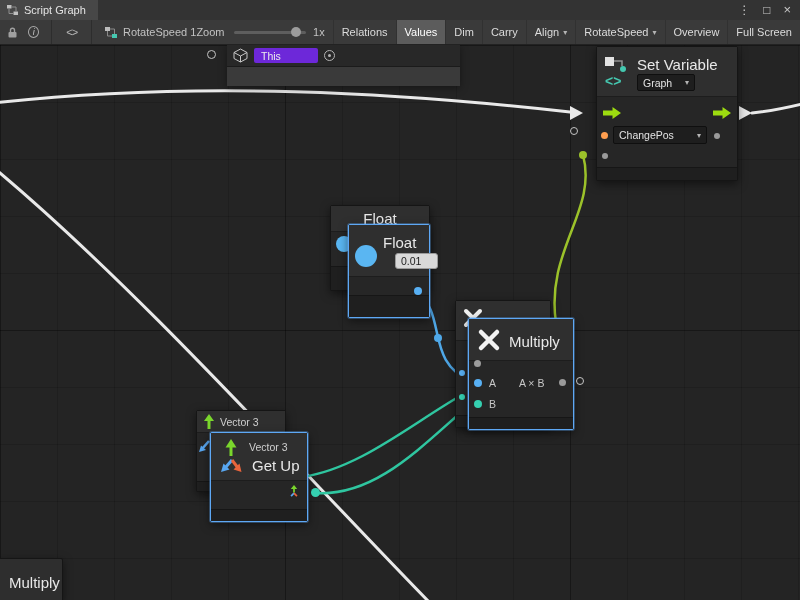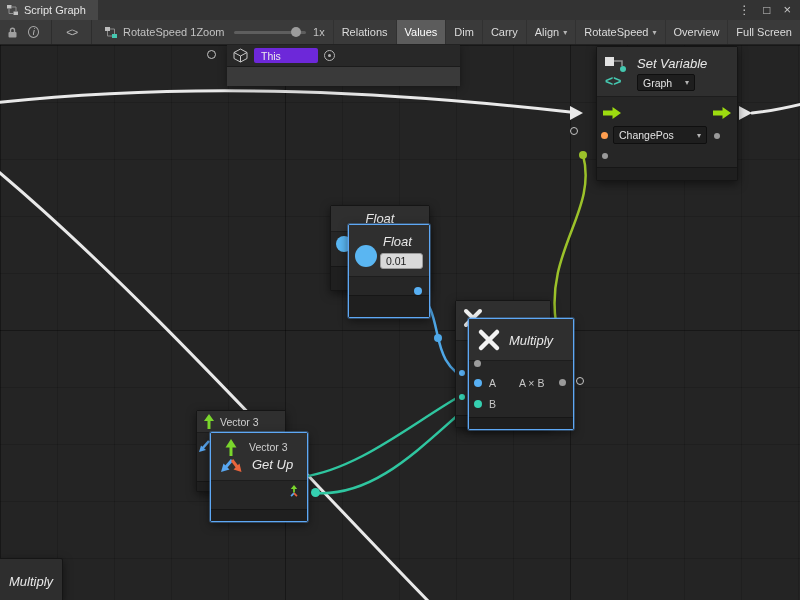--- a/index.html
+++ b/index.html
@@ -34,21 +34,21 @@
       linear-gradient(90deg, rgba(0,0,0,0.15) 1px, transparent 1px),
       linear-gradient(rgba(0,0,0,0.26) 1px, transparent 1px),
       linear-gradient(90deg, rgba(0,0,0,0.26) 1px, transparent 1px);
     background-size:57px 57px, 57px 57px, 285px 285px, 285px 285px;
   }
   .wires { position:absolute; left:0; top:0; }
   .node { position:absolute; background:#262626; border:1px solid #151515; border-radius:2px; box-shadow:0 3px 10px rgba(0,0,0,.5); }
   .node.selected { border-color:#5ea8f5; box-shadow:0 0 0 1px rgba(94,168,245,.35), 0 3px 10px rgba(0,0,0,.5); }
   .nhead { background:#2f2f2f; border-bottom:1px solid #1d1d1d; position:relative; }
   .nfoot { position:absolute; left:0; right:0; bottom:0; background:#1f1f1f; border-top:1px solid #161616; }
-  .ntitle { font-size:13px; color:#e8e8e8;font-style:italic; }
+  .ntitle { font-size:15px; color:#e8e8e8; }
   .nsub { font-size:10.5px; color:#cfcfcf; }
   .dot { position:absolute; border-radius:50%; }
   .dot.blue { background:#58b0f4; } .dot.teal { background:#35d0b0; }
   .dot.gray { background:#9a9a9a; } .dot.orange { background:#ff9e4f; }
   .hollow { position:absolute; border-radius:50%; border:1px solid #c4c4c4; }
   .dropdown { position:absolute; background:#1e1e1e; border:1px solid #0f0f0f; border-radius:2px; color:#e2e2e2; display:flex; align-items:center; justify-content:space-between; padding:0 5px; font-size:10.5px; }
   .vfield { position:absolute; background:#d9d9d9; color:#1c1c1c; border:1px solid #9c9c9c; border-radius:3px; font-size:10.5px; display:flex; align-items:center; padding:0 5px; }
   .panel { position:absolute; box-shadow:0 2px 8px rgba(0,0,0,.4); }
   .panel-head { height:22px; background:#282828; border-bottom:1px solid #1b1b1b; display:flex; align-items:center; gap:6px; padding:0 6px; }
   .panel-body { height:19px; background:#3a3a3a; }
@@ -222,21 +222,21 @@
     <span class="dot gray" style="left:117px;top:86px;width:6px;height:6px;"></span>
     <span class="dot gray" style="left:5px;top:106px;width:6px;height:6px;"></span>
     <div class="nfoot" style="height:13px;"></div>
   </div>
   <span class="hollow" style="left:570px;top:82px;width:8px;height:8px;"></span>
 
   <div class="node selected" style="left:348px;top:179px;width:82px;height:94px;">
     <div class="nhead" style="height:52px;">
       <div style="position:absolute;left:6px;top:20px;width:22px;height:22px;border-radius:50%;background:#5ab6f2;"></div>
       <div class="ntitle" style="position:absolute;left:34px;top:9px;">Float</div>
-      <div class="vfield" style="left:31px;top:28px;width:43px;height:16px;">
+      <div class="vfield" style="left:46px;top:28px;width:43px;height:16px;">
           <span>0.01</span>
         </div>
     </div>
     <span class="dot blue" style="left:65px;top:62px;width:8px;height:8px;"></span>
     <div class="nfoot" style="height:22px;"></div>
   </div>
 
   <div class="node selected" style="left:468px;top:273px;width:106px;height:112px;">
     <div class="nhead" style="height:42px;">
       <svg width="24" height="24" style="position:absolute;left:8px;top:9px;">

